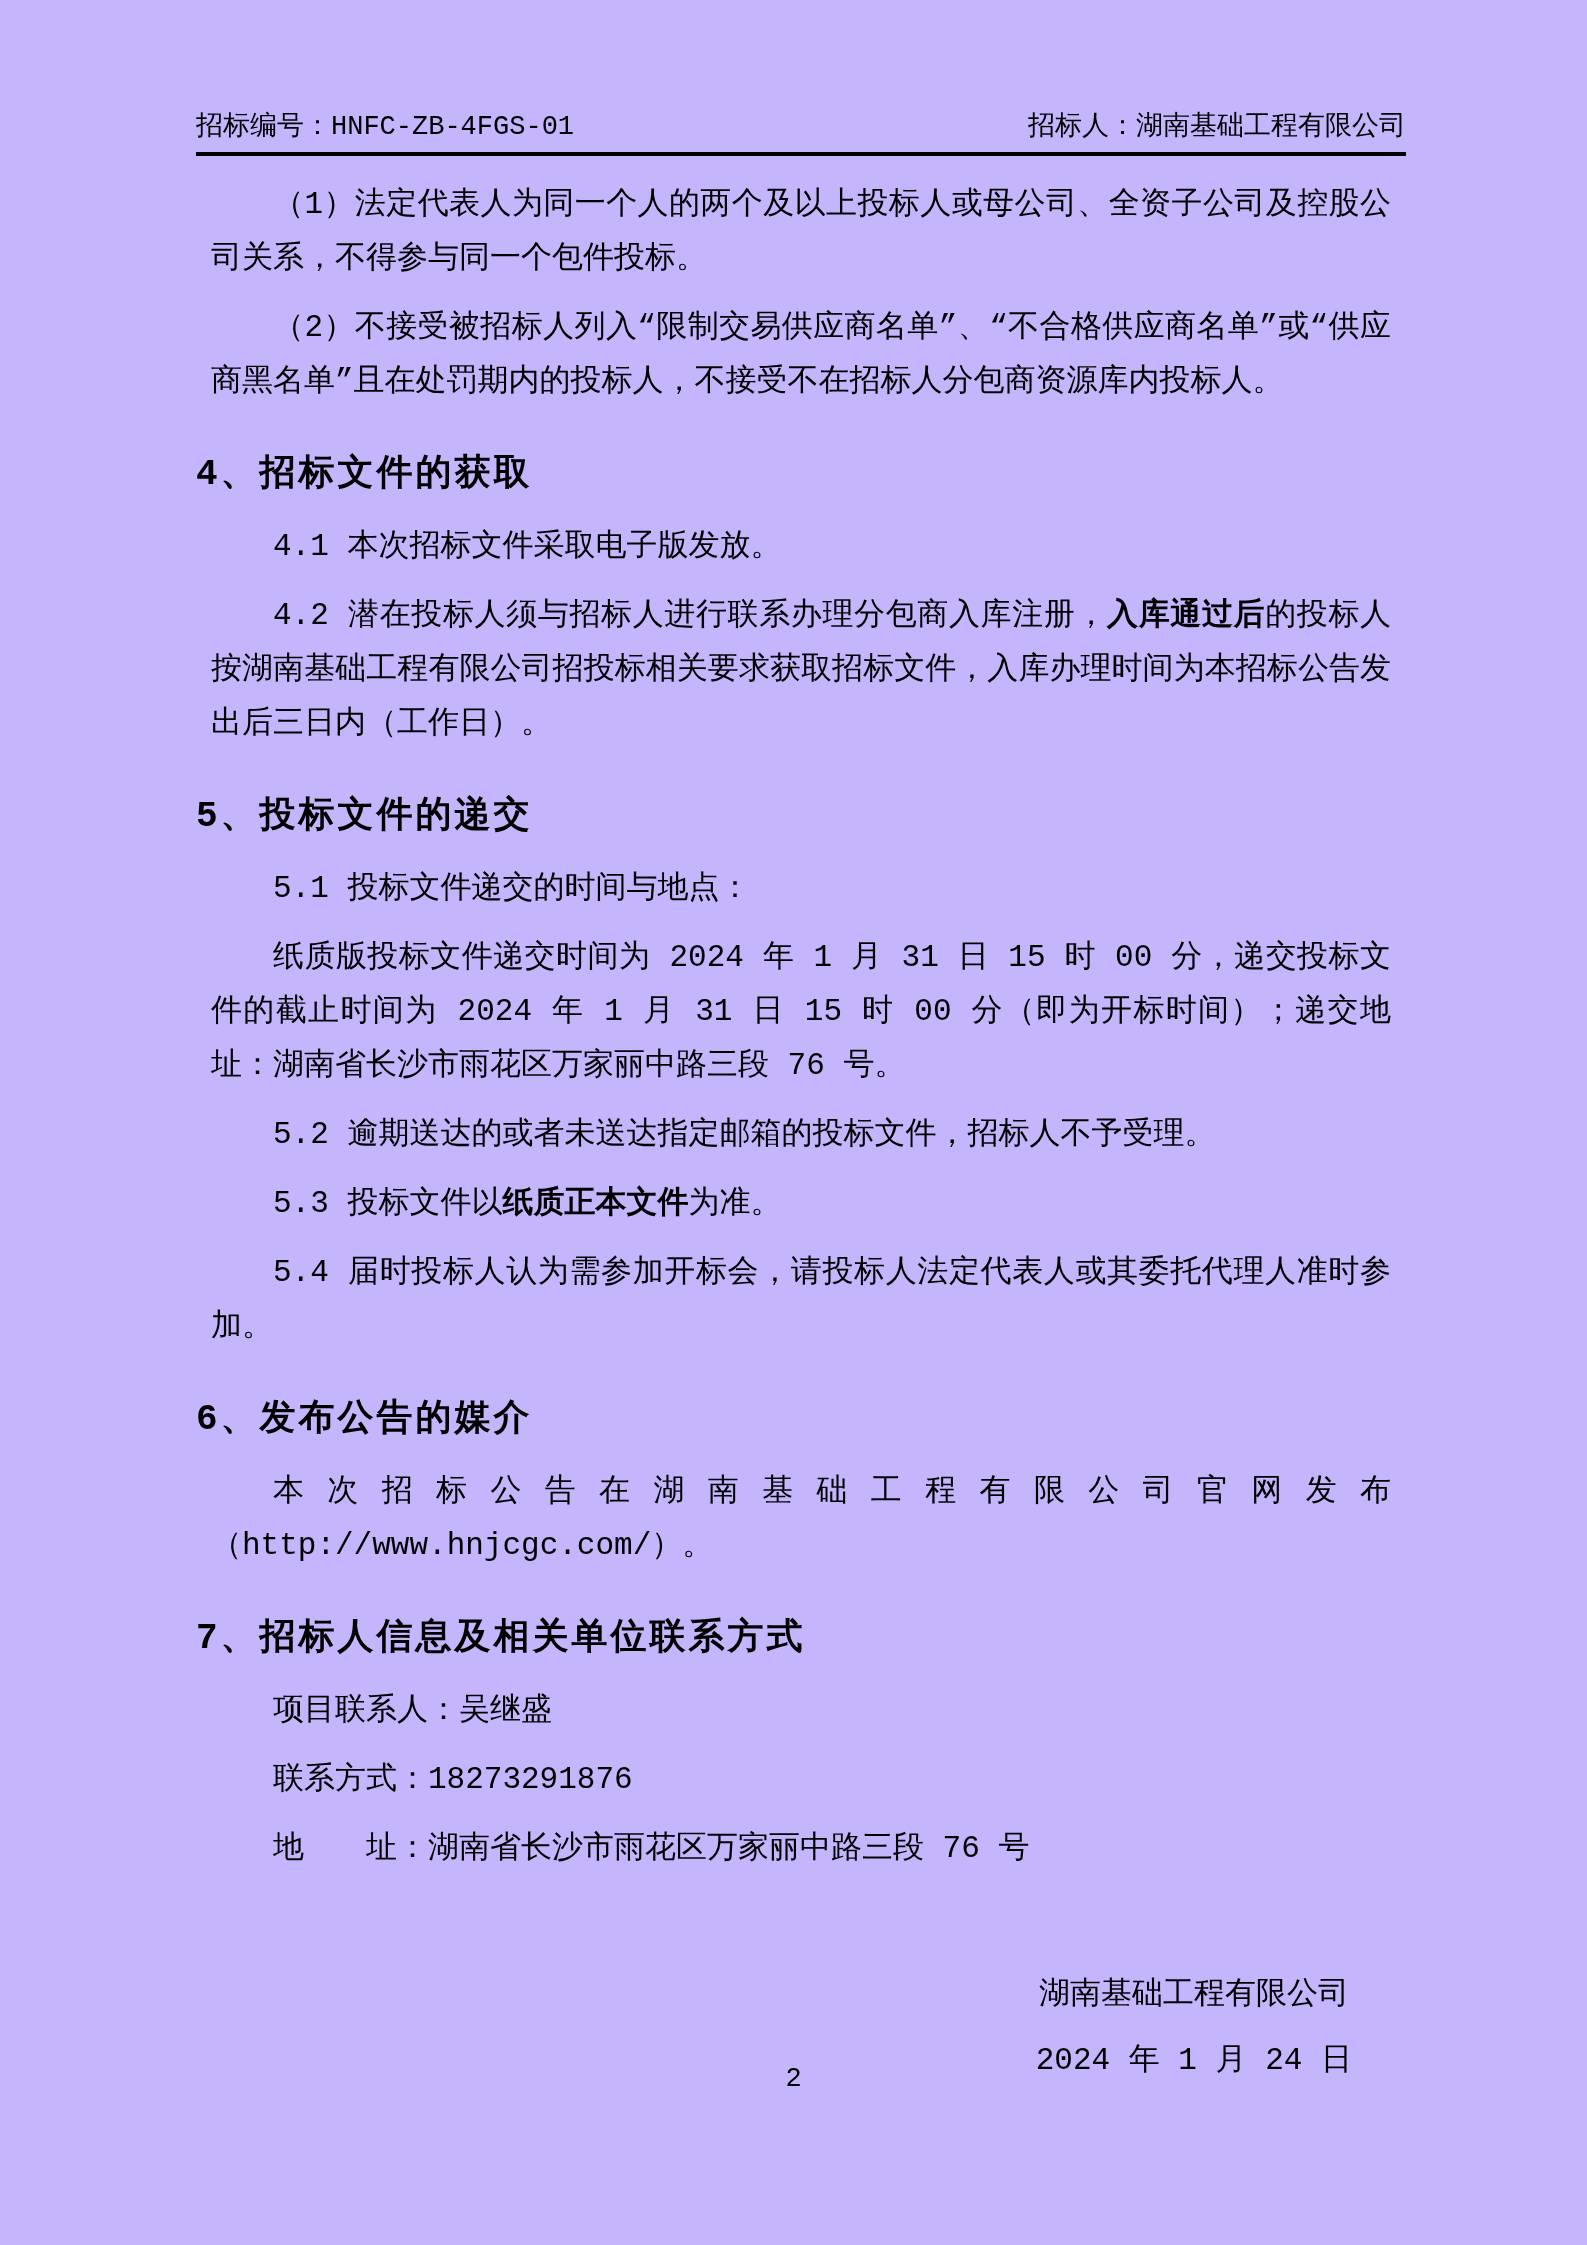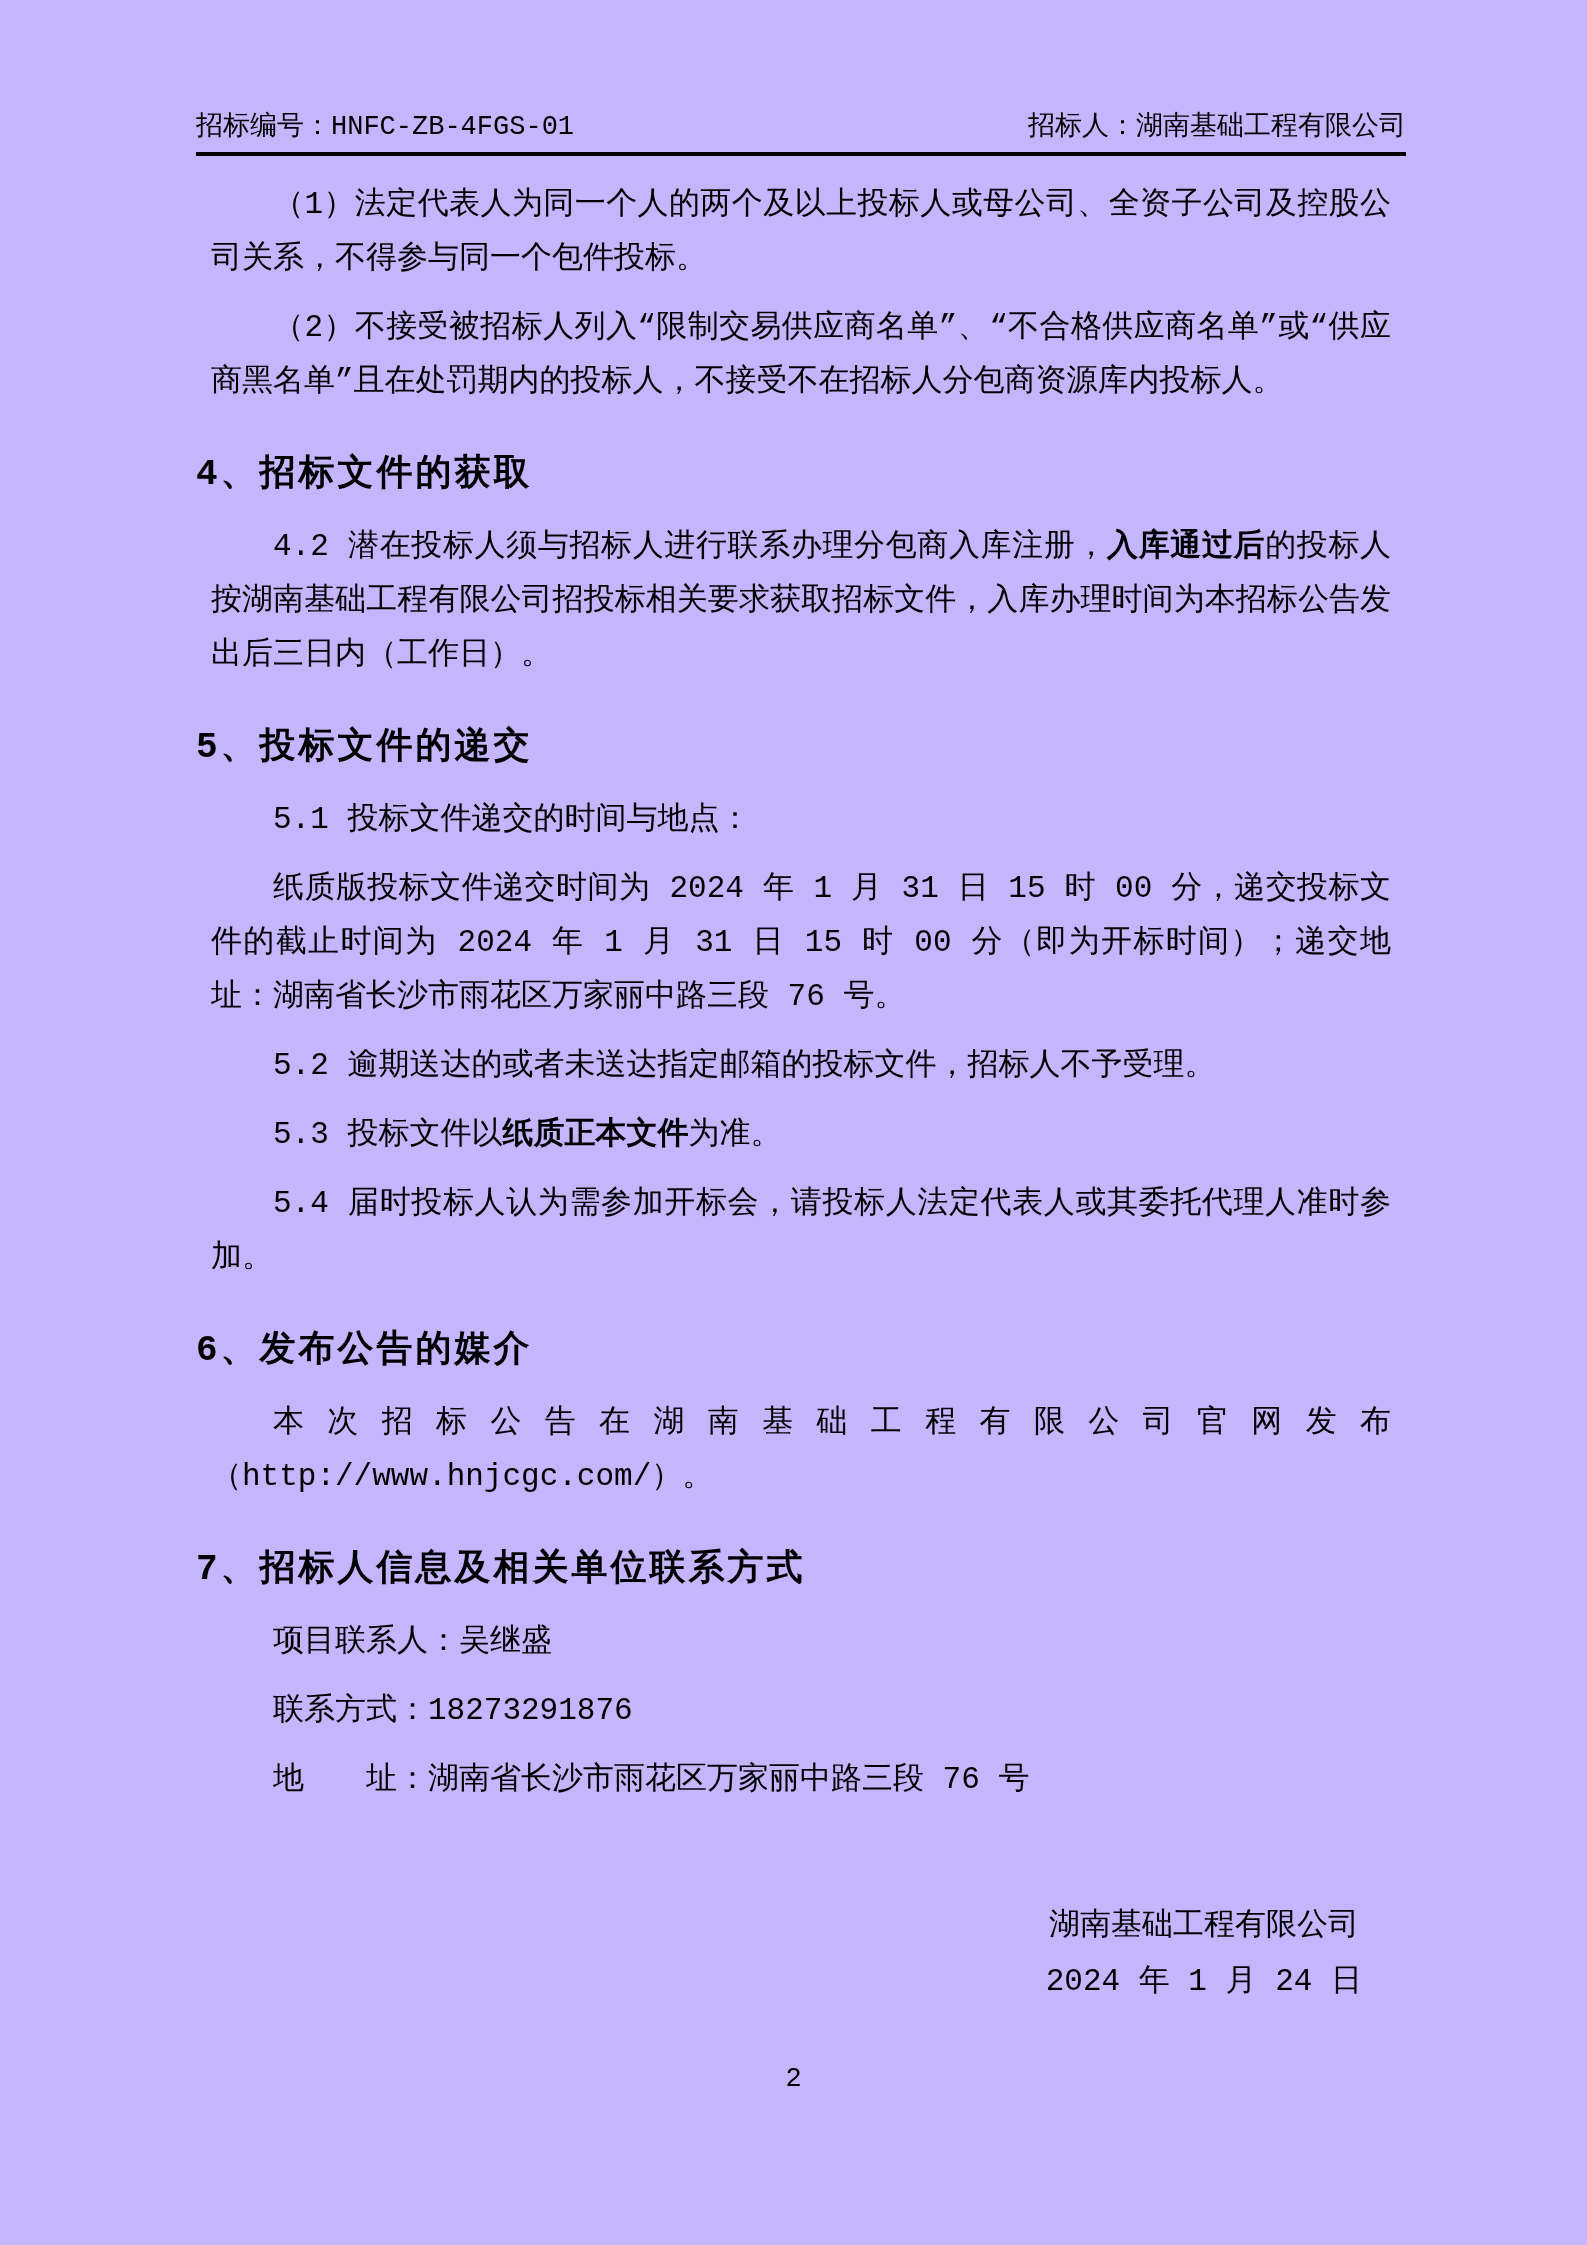--- a/index.html
+++ b/index.html
@@ -43,21 +43,21 @@
     letter-spacing: 3px;
     margin: 36px 0 14px 0;
     text-align: left;
   }
   .bold-run { font-weight: bold; }
   .signature {
     margin: 92px 42px 0 auto;
     width: max-content;
     text-align: center;
   }
-  .signature p { margin: 2px; }
+  .signature p { margin: 12px; }
   .footer {
     position: absolute;
     top: 2062px;
     left: 0;
     width: 100%;
     text-align: center;
     font-size: 27px;
     line-height: 34px;
   }
 </style>
@@ -70,20 +70,21 @@
     <span>招标编号：HNFC-ZB-4FGS-01</span>
     <span>招标人：湖南基础工程有限公司</span>
   </div>
 
   <div class="content">
 
     <p class="body-p indent">（1）法定代表人为同一个人的两个及以上投标人或母公司、全资子公司及控股公司关系，不得参与同一个包件投标。</p>
     <p class="body-p indent">（2）不接受被招标人列入“限制交易供应商名单”、“不合格供应商名单”或“供应商黑名单”且在处罚期内的投标人，不接受不在招标人分包商资源库内投标人。</p>
 
     <h2 class="sec-title">4、招标文件的获取</h2>
+    <p class="body-p indent">4.1 本次招标文件采取电子版发放。</p>
     <p class="body-p indent"><span>4.2 潜在投标人须与招标人进行联系办理分包商入库注册，</span><span class="bold-run">入库通过后</span><span>的投标人按湖南基础工程有限公司招投标相关要求获取招标文件，入库办理时间为本招标公告发出后三日内（工作日）。</span></p>
 
     <h2 class="sec-title">5、投标文件的递交</h2>
     <p class="body-p indent">5.1 投标文件递交的时间与地点：</p>
     <p class="body-p indent">纸质版投标文件递交时间为 2024 年 1 月 31 日 15 时 00 分，递交投标文件的截止时间为 2024 年 1 月 31 日 15 时 00 分（即为开标时间）；递交地址：湖南省长沙市雨花区万家丽中路三段 76 号。</p>
     <p class="body-p indent">5.2 逾期送达的或者未送达指定邮箱的投标文件，招标人不予受理。</p>
     <p class="body-p indent"><span>5.3 投标文件以</span><span class="bold-run">纸质正本文件</span><span>为准。</span></p>
     <p class="body-p indent">5.4 届时投标人认为需参加开标会，请投标人法定代表人或其委托代理人准时参加。</p>
 
     <h2 class="sec-title">6、发布公告的媒介</h2>

